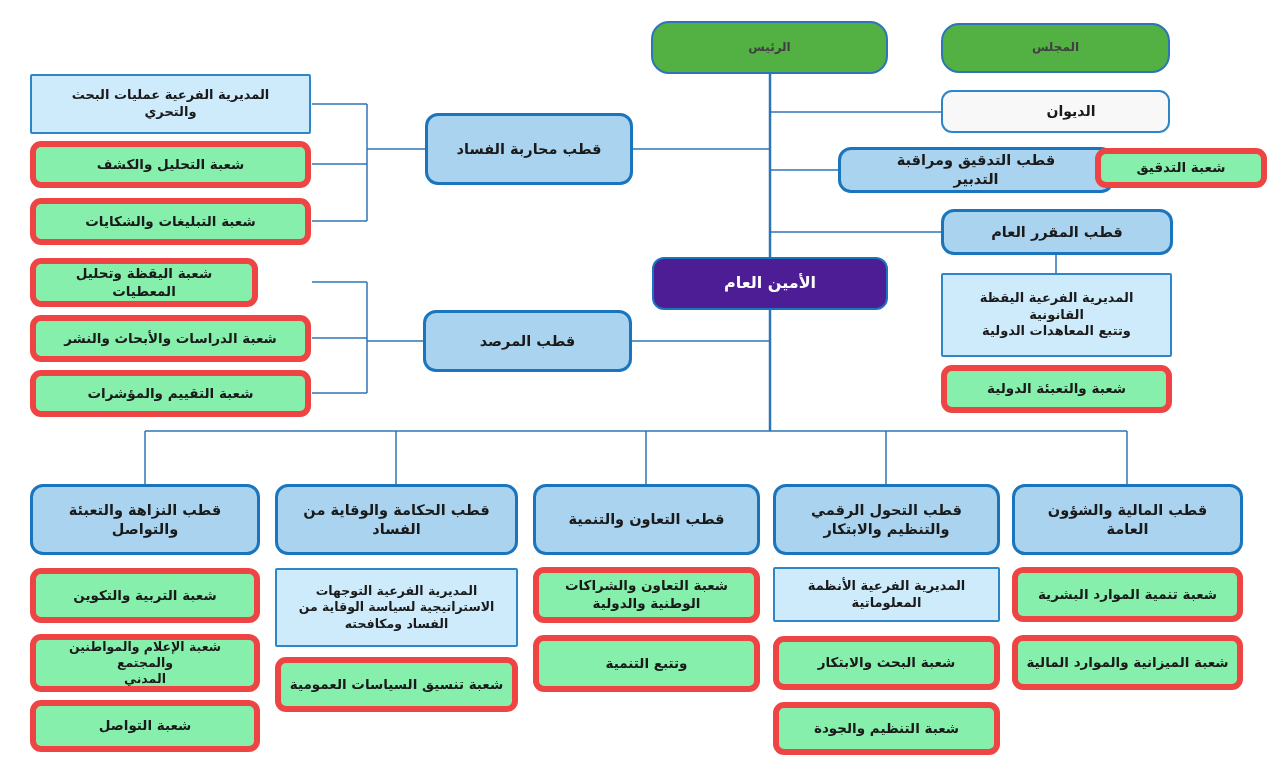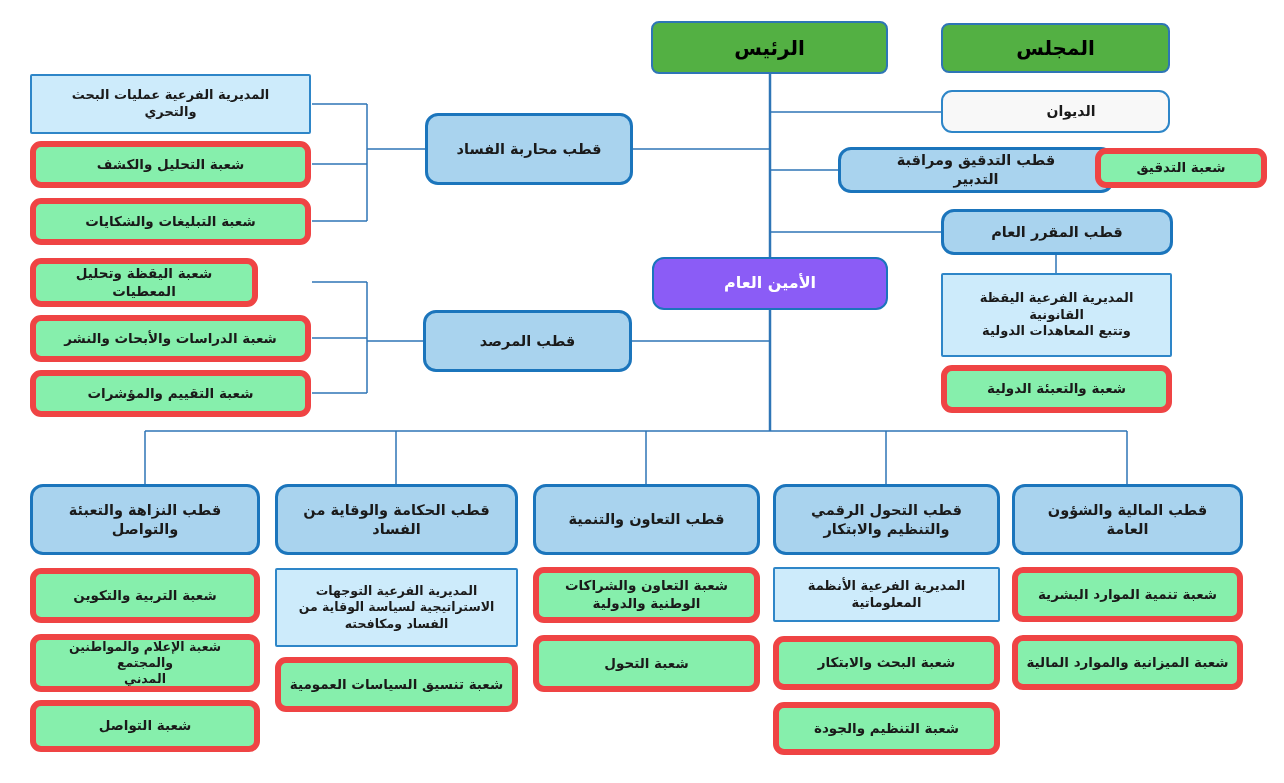--- a/index.html
+++ b/index.html
@@ -7,22 +7,22 @@
     position:relative;width:1284px;height:783px;background:#ffffff;overflow:hidden;
     font-family:"DejaVu Sans","Liberation Sans",sans-serif;
   }
   #connectors{position:absolute;left:0;top:0;z-index:0;}
   .box{
     position:absolute;z-index:1;box-sizing:border-box;
     display:flex;align-items:center;justify-content:center;
     text-align:center;direction:rtl;font-weight:bold;color:#1a1a1a;
     padding:2px 8px;line-height:1.3;white-space:pre-line;border-radius:12px;
   }
-  .green{background:#53B043;border:2px solid #2E75B6;color:#000000;font-size:20px;border-radius:8px;}
-  .dark{background:#8b5cf6;border:2px solid #1B75BC;color:#ffffff;font-size:16px;}
+  .green{background:#53B043;border:2px solid #2E75B6;color:#404040;font-size:12px;border-radius:18px;}
+  .dark{background:#4c1d95;border:2px solid #1B75BC;color:#ffffff;font-size:16px;}
   .pole{background:#A9D3EE;border:3px solid #1B75BC;font-size:14.5px;border-radius:13px;}
   .cyan{background:#CDEBFB;border:2px solid #2E86C8;font-size:13px;border-radius:2px;}
   .lgreen{background:#86efac;border:6px solid #ef4444;font-size:13.5px;border-radius:11px;}
   .white{background:#F8F8F8;border:2px solid #2E86C8;font-size:14px;border-radius:11px;padding-left:39px;}
 </style>
 </head>
 <body>
 
 <div id="canvas">
 
@@ -101,21 +101,21 @@
 المدني</div>
   <div class="box lgreen" style="left:30px;top:700px;width:230px;height:52px">شعبة التواصل</div>
 
   <div class="box cyan" style="left:275px;top:568px;width:243px;height:79px;font-size:12.5px">المديرية الفرعية التوجهات
 الاستراتيجية لسياسة الوقاية من
 الفساد ومكافحته</div>
   <div class="box lgreen" style="left:275px;top:657px;width:243px;height:55px">شعبة تنسيق السياسات العمومية</div>
 
   <div class="box lgreen" style="left:533px;top:567px;width:227px;height:56px">شعبة التعاون والشراكات
 الوطنية والدولية</div>
-  <div class="box lgreen" style="left:533px;top:635px;width:227px;height:57px">شعبة التحول</div>
+  <div class="box lgreen" style="left:533px;top:635px;width:227px;height:57px">وتتبع التنمية</div>
 
   <div class="box cyan" style="left:773px;top:567px;width:227px;height:55px">المديرية الفرعية الأنظمة
 المعلوماتية</div>
   <div class="box lgreen" style="left:773px;top:636px;width:227px;height:54px">شعبة البحث والابتكار</div>
   <div class="box lgreen" style="left:773px;top:702px;width:227px;height:53px">شعبة التنظيم والجودة</div>
 
   <div class="box lgreen" style="left:1012px;top:567px;width:231px;height:55px">شعبة تنمية الموارد البشرية</div>
   <div class="box lgreen" style="left:1012px;top:635px;width:231px;height:55px">شعبة الميزانية والموارد المالية</div>
 
 </div>

